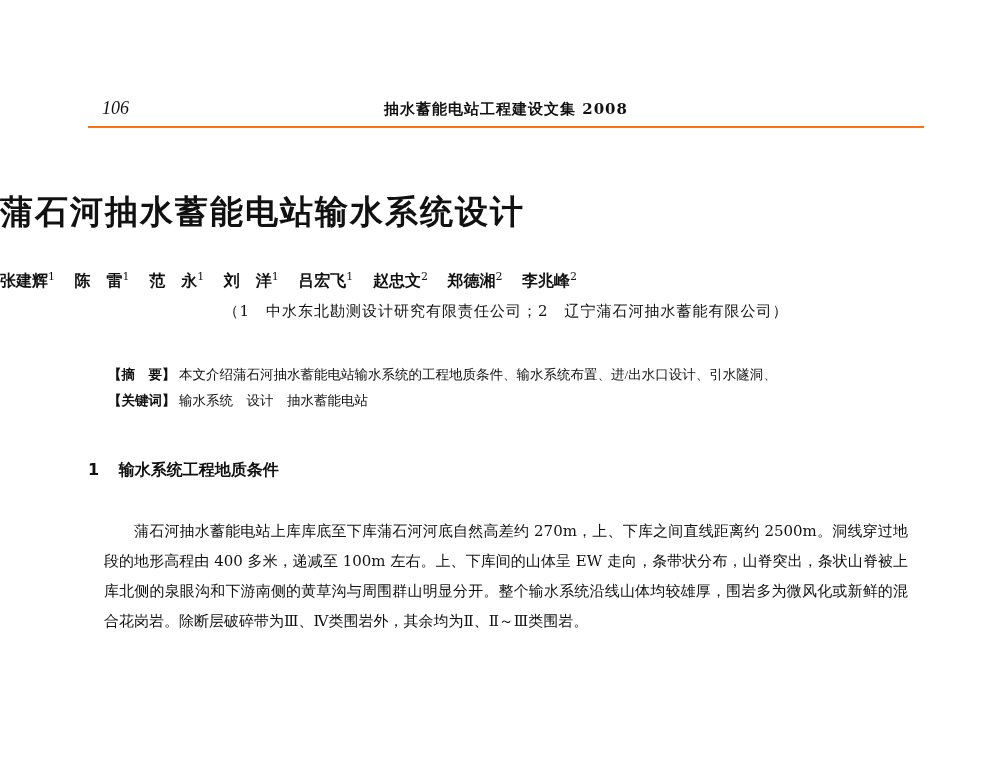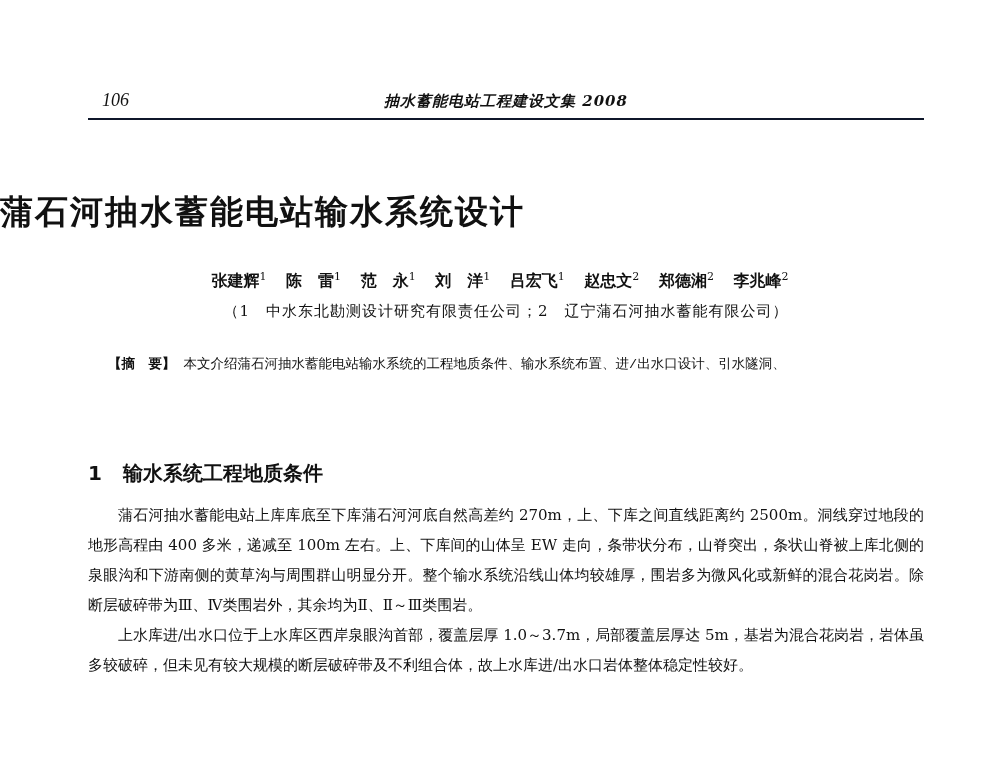--- a/index.html
+++ b/index.html
@@ -1,60 +1,60 @@
 <!DOCTYPE html>
 <html><head>
 <meta charset="utf-8">
 <style>
   html, body { margin: 0; padding: 0; background: #ffffff; }
   body {
     width: 1000px; height: 760px; overflow: hidden; position: relative;
     font-family: "DejaVu Serif", "Liberation Serif", serif; color: #111;
   }
   .header {
-    position: absolute; left: 88px; top: 88px; width: 836px; height: 30px;
-    border-bottom: 2px solid #0f172a;
+    position: absolute; left: 88px; top: 96px; width: 836px; height: 30px;
+    border-bottom: 2px solid #f97316;
   }
   .page-num {
     position: absolute; left: 14px; top: 2px;
     font-style: italic; font-size: 18px; font-family: "Liberation Serif", serif;
   }
   .journal {
     position: absolute; left: 0; right: 0; top: 4px; text-align: center;
-    font-size: 15px; font-weight: bold; letter-spacing: 1px; font-style: italic;
+    font-size: 15px; font-weight: bold; letter-spacing: 1px;
   }
   .title {
     position: absolute; left: 0; right: 0; top: 190px; text-align: left;
     font-size: 33px; font-weight: bold; letter-spacing: 2px;
     font-family: "DejaVu Sans", sans-serif;
   }
   .authors {
-    position: absolute; left: 0; right: 0; top: 270px; text-align: center;
+    position: absolute; left: 0; right: 0; top: 270px; 
     font-size: 16px; font-weight: bold; word-spacing: 14px;
   }
   .authors sup { font-size: 11px; font-weight: normal; }
   .affil {
     position: absolute; left: 0; right: 0; top: 302px; text-align: center;
     font-size: 15px; letter-spacing: 1px; margin-left: 12px;
   }
   .abstract {
-    position: absolute; left: 108px; top: 352px; width: 800px;
-    font-size: 13.5px; line-height: 26px; font-family: Liberation Mono, monospace;
+    position: absolute; left: 108px; top: 362px; width: 800px;
+    font-size: 13.5px; line-height: 26px; font-family: Liberation Serif, serif;
   }
   .abstract .label { font-weight: bold; }
   .section {
     position: absolute; left: 88px; top: 460px;
-    font-size: 20px; font-weight: bold; font-family: "DejaVu Sans", sans-serif;
+    font-size: 16px; font-weight: bold; font-family: "DejaVu Sans", sans-serif;
   }
   .section .num { margin-right: 14px; }
   .body {
     position: absolute; left: 88px; top: 500px; width: 836px;
     font-size: 15px; line-height: 30px; text-align: justify;
   }
-  .body p { margin: 0; text-indent: 30px; }
+  .body p { margin: 16px; text-indent: 30px; }
 </style>
 </head>
 <body>
 
 <div class="header">
   <span class="page-num">106</span>
   <div class="journal">抽水蓄能电站工程建设文集 2008</div>
 </div>
 
 <div class="title">蒲石河抽水蓄能电站输水系统设计</div>
@@ -70,23 +70,26 @@
   <span><span>李兆峰</span><sup>2</sup></span>
 </div>
 
 <div class="affil">（1　中水东北勘测设计研究有限责任公司；2　辽宁蒲石河抽水蓄能有限公司）</div>
 
 <div class="abstract">
   <div>
     <span class="label">【摘　要】</span>
     <span>本文介绍蒲石河抽水蓄能电站输水系统的工程地质条件、输水系统布置、进/出水口设计、引水隧洞、</span>
   </div>
+  <div>
+    <span class="label">【关键词】</span>
+    <span>输水系统　设计　抽水蓄能电站</span>
+  </div>
 </div>
 
 <div class="section">
   <span class="num">1</span>
   <span>输水系统工程地质条件</span>
 </div>
 
 <div class="body">
   <p>蒲石河抽水蓄能电站上库库底至下库蒲石河河底自然高差约 270m，上、下库之间直线距离约 2500m。洞线穿过地段的地形高程由 400 多米，递减至 100m 左右。上、下库间的山体呈 EW 走向，条带状分布，山脊突出，条状山脊被上库北侧的泉眼沟和下游南侧的黄草沟与周围群山明显分开。整个输水系统沿线山体均较雄厚，围岩多为微风化或新鲜的混合花岗岩。除断层破碎带为Ⅲ、Ⅳ类围岩外，其余均为Ⅱ、Ⅱ～Ⅲ类围岩。</p>
-  <p>上水库进/出水口位于上水库区西岸泉眼沟首部，覆盖层厚 1.0～3.7m，局部覆盖层厚达 5m，基岩为混合花岗岩，岩体虽多较破碎，但未见有较大规模的断层破碎带及不利组合体，故上水库进/出水口岩体整体稳定性较好。</p>
 </div>
 
 </body></html>

